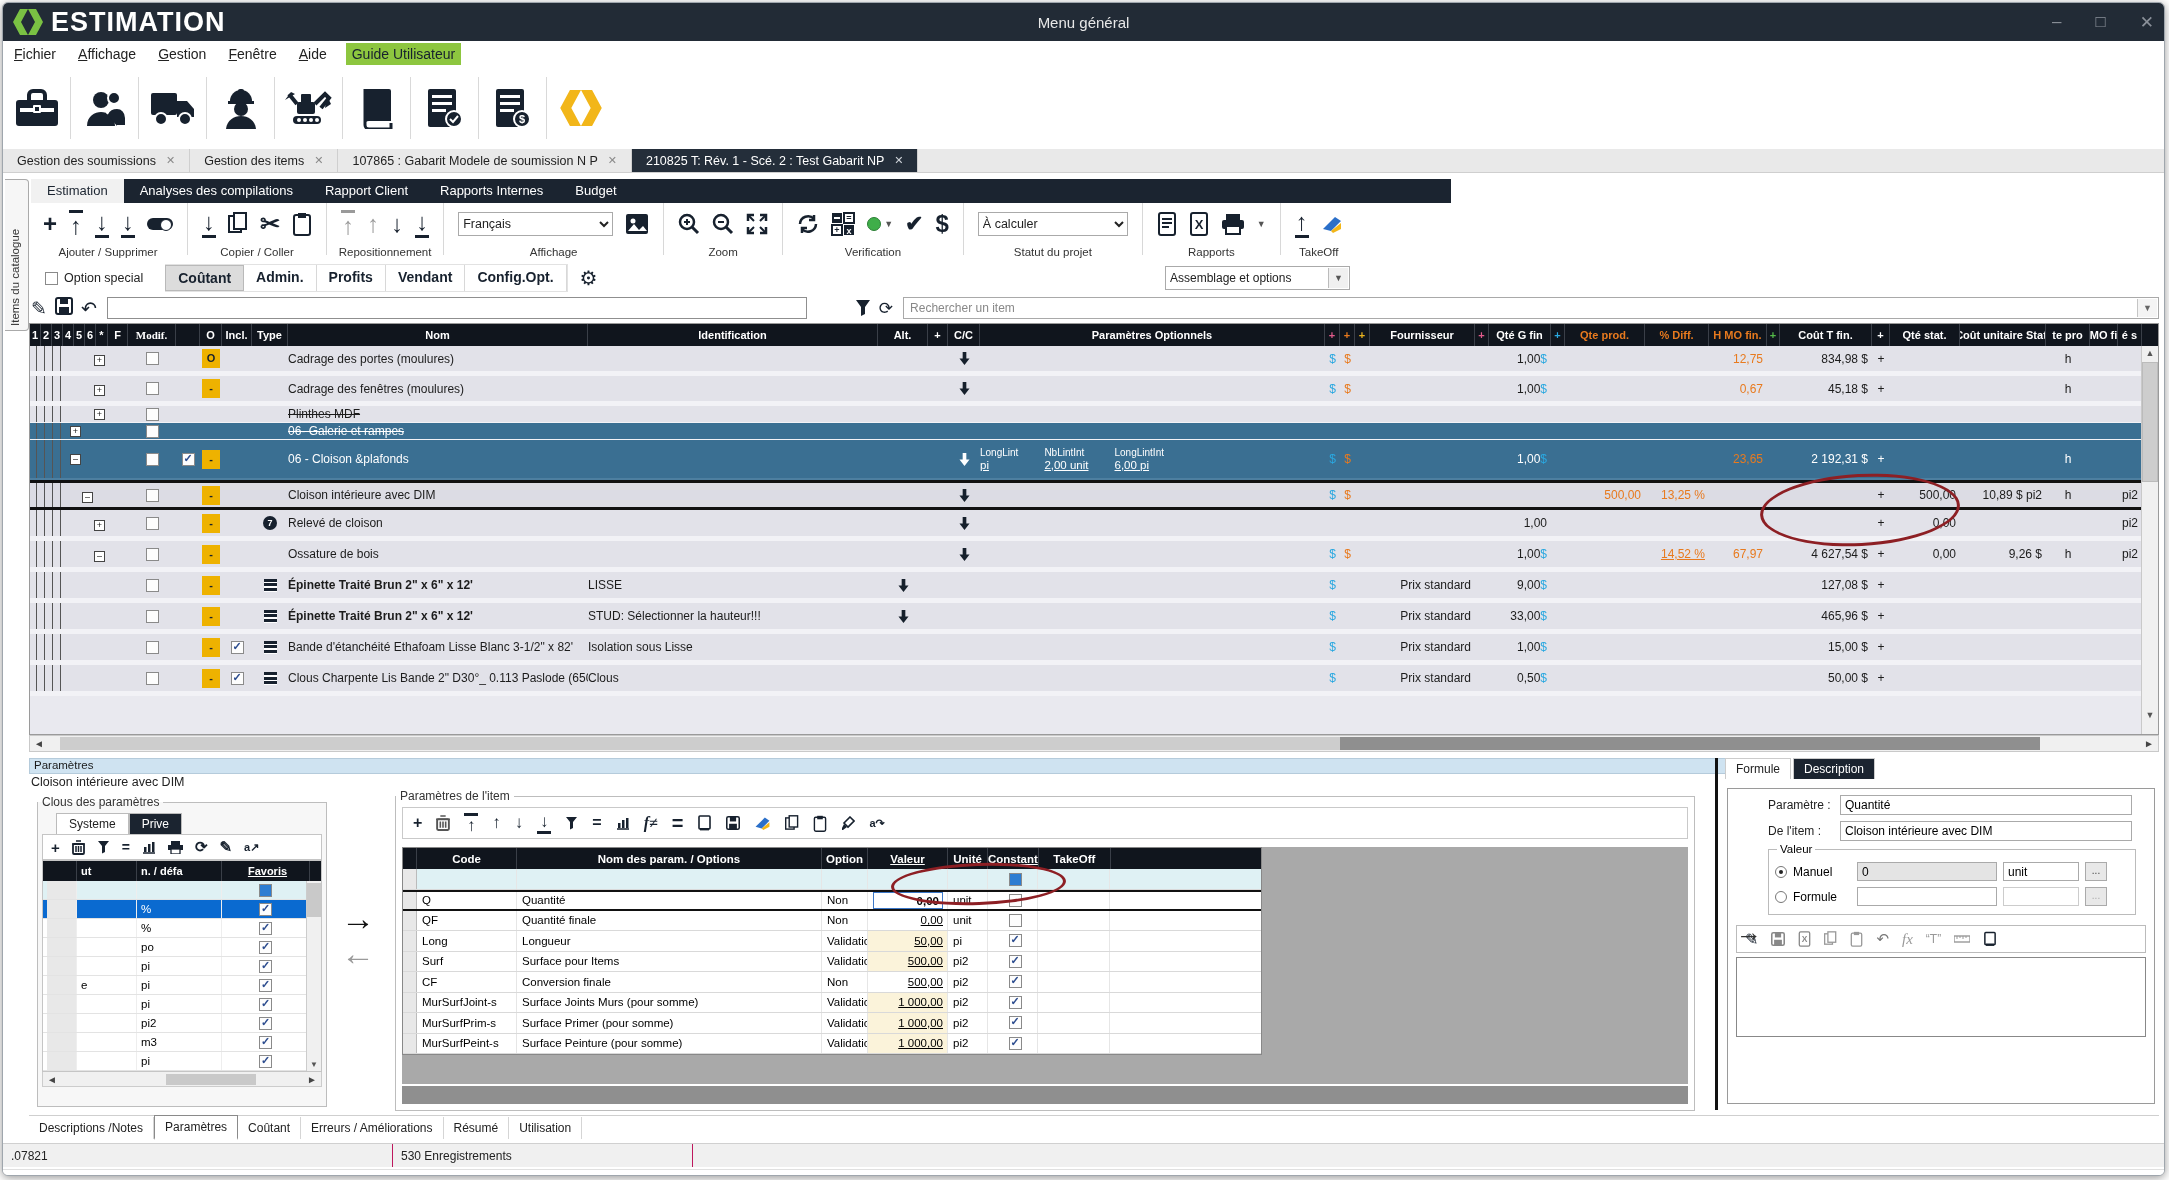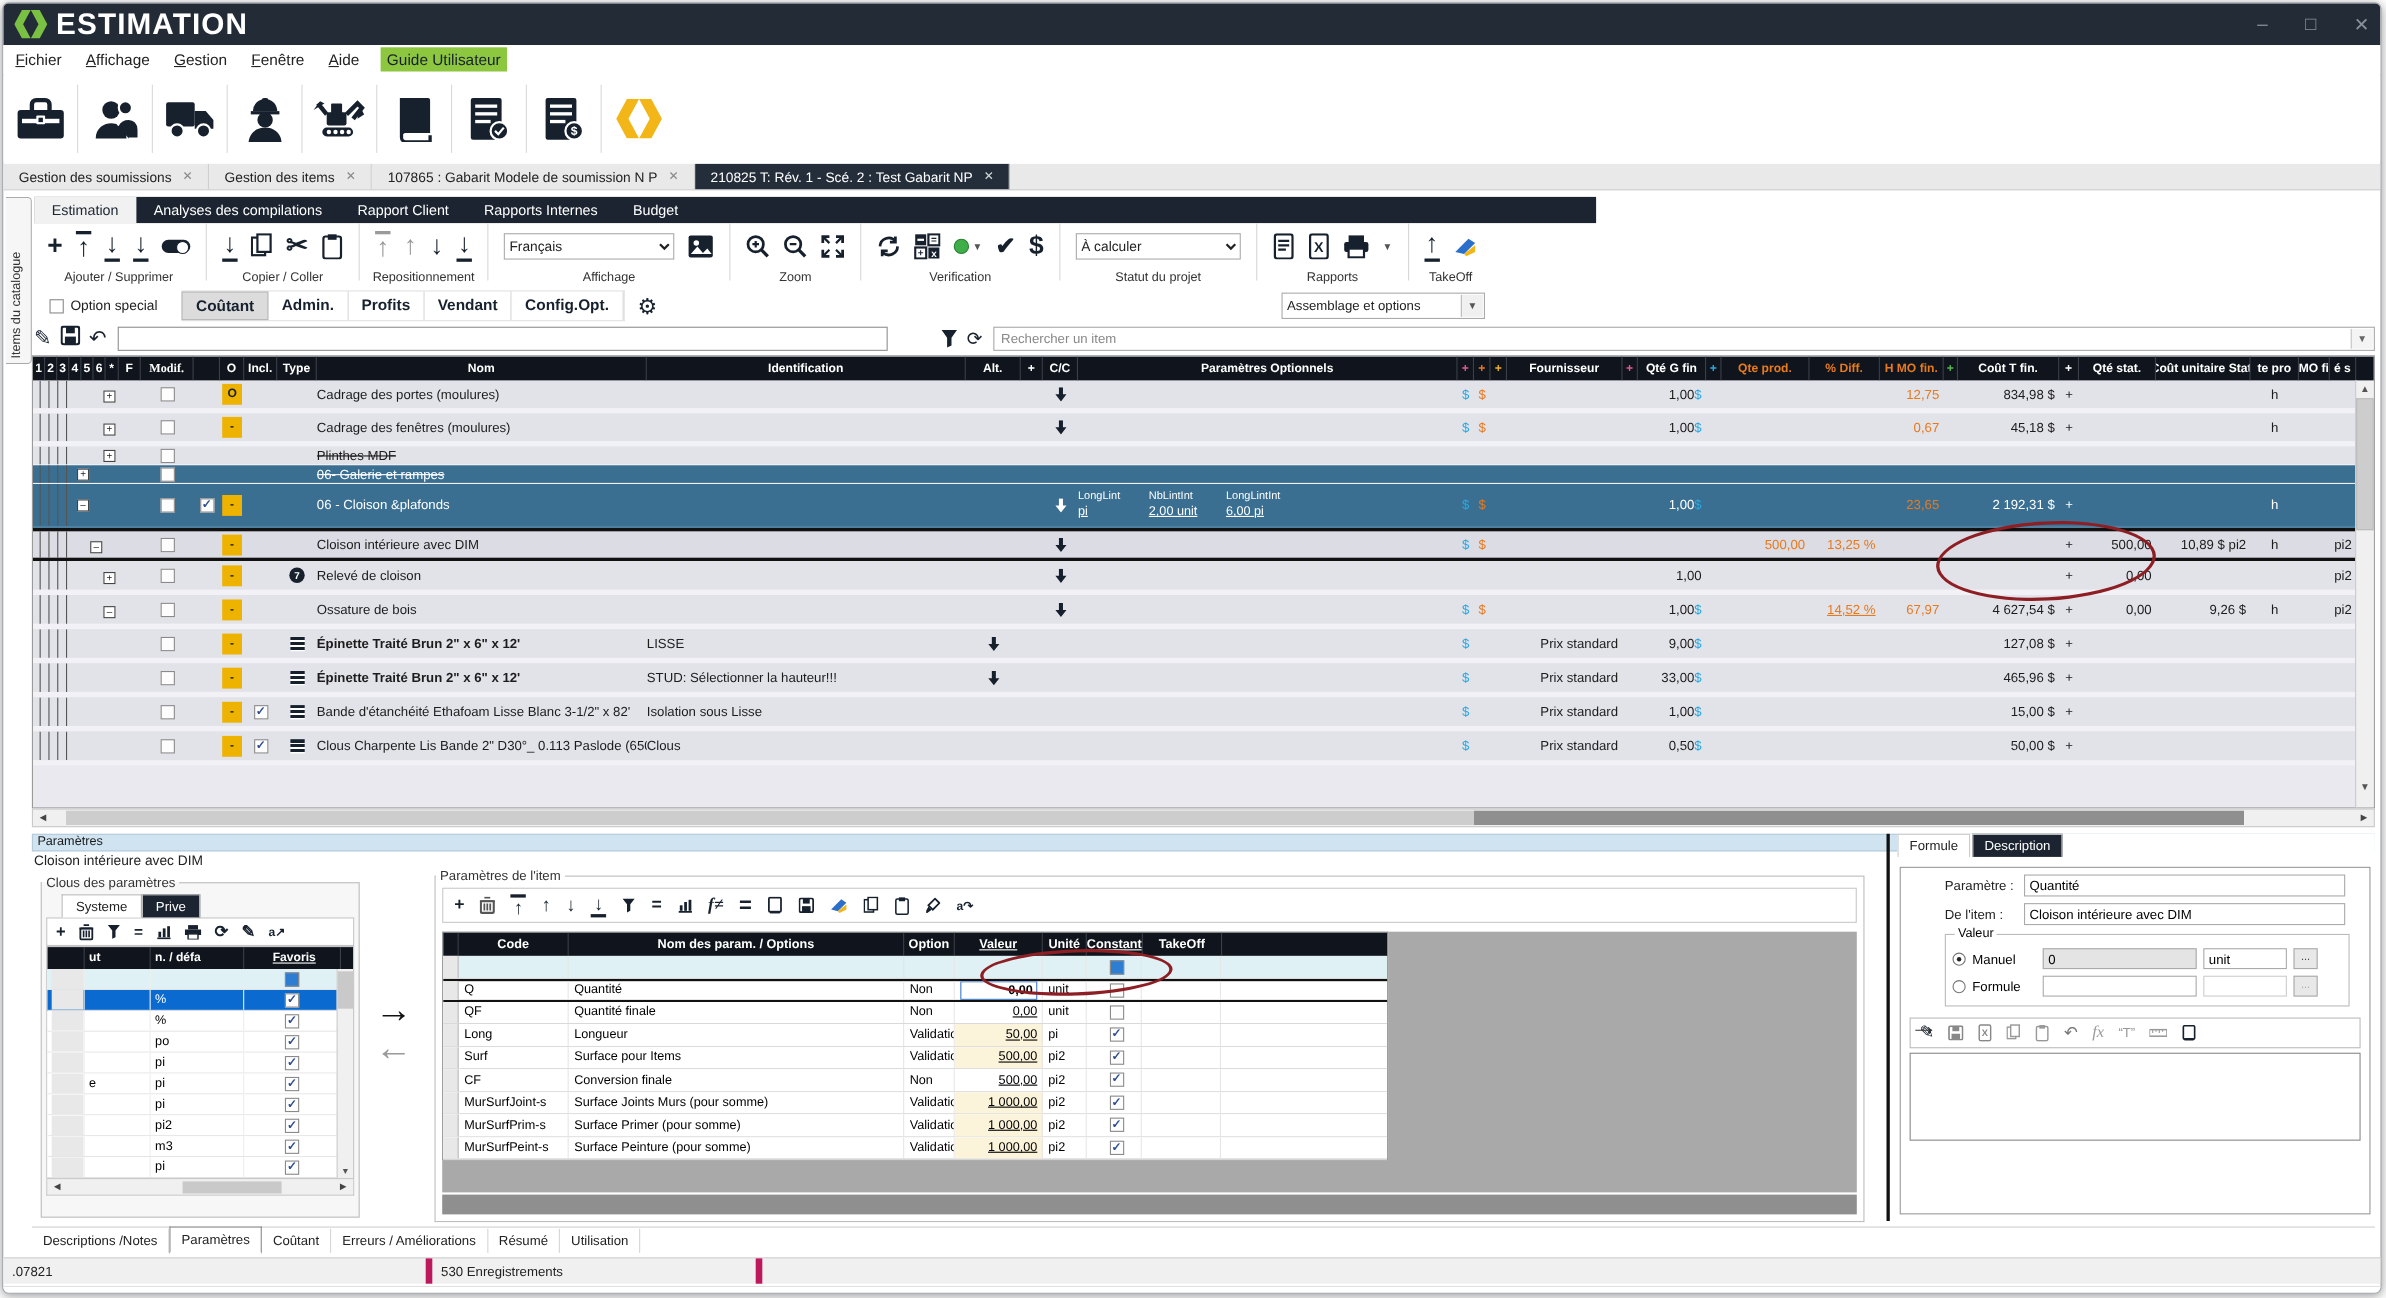--- a/index.html
+++ b/index.html
@@ -184,36 +184,37 @@
   .dots { border:1px solid #aaa; background:#e8e8e8; width:22px; height:19px; font-size:10px; text-align:center; line-height:16px; color:#444; }
   .dots.dis { color:#aaa; }
   .rtools { display:flex; align-items:center; gap:13px; border:1px solid #bbb; margin:10px 8px 0; padding:3px 8px; font-size:15px; color:#444; height:28px; }
   .rtext { border:1px solid #888; margin:4px 8px 0; height:80px; background:#fff; }
 
   
   .btabs { position:absolute; left:26px; top:1112px; width:2130px; height:24px; background:#fff; display:flex; align-items:flex-end; border-top:1px solid #cfcfcf; }
   .btab { font-size:12px; color:#222; padding:4px 10px; border-right:1px solid #d5d5d5; }
   .btab.active { border:1px solid #8a8a8a; border-bottom:2px solid #fff; font-weight:normal; margin-bottom:-1px; background:#fff; }
   .statusbar { position:absolute; left:0px; top:1140px; width:2163px; height:24px; background:#f0f0f0; border-top:1px solid #d0d0d0; display:flex; font-size:12px; color:#222; align-items:center; }
-  .scell { padding:0 8px; height:100%; display:flex; align-items:center; border-right:6px solid #be185d; }
+  .scell { padding:0 8px; height:100%; display:flex; align-items:center; border-right:1px solid #be185d; }
   .partial { position:absolute; left:0; top:1166px; width:2163px; height:8px; background:#fff; border-top:1px solid #e0e0e0; color:#bbb; font-size:9px; overflow:hidden; padding-left:90px; }
 </style>
 </head>
 <body>
 
 <div id="win">
 
   <div class="titlebar">
     <div class="logo">
       <svg width="30" height="26" viewBox="0 0 30 26">
         <polygon points="7,0 15,0 8,13 15,26 7,26 0,13" fill="#7ac143"></polygon>
         <polygon points="15,0 23,0 30,13 23,26 15,26 22,13" fill="#7ac143"></polygon>
       </svg>
     </div>
     <span class="appname">ESTIMATION</span>
+    <div class="wintitle">Menu général</div>
     <div class="winbtns">
       <span>–</span>
       <span>□</span>
       <span>✕</span>
     </div>
   </div>
 
   <div class="menubar">
       <span class="mi"><u>F</u>ichier</span>
       <span class="mi"><u>A</u>ffichage</span>

